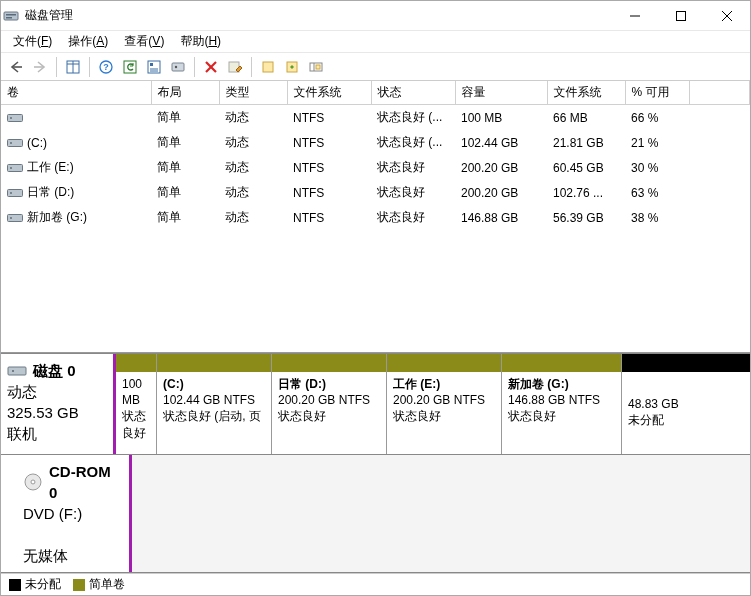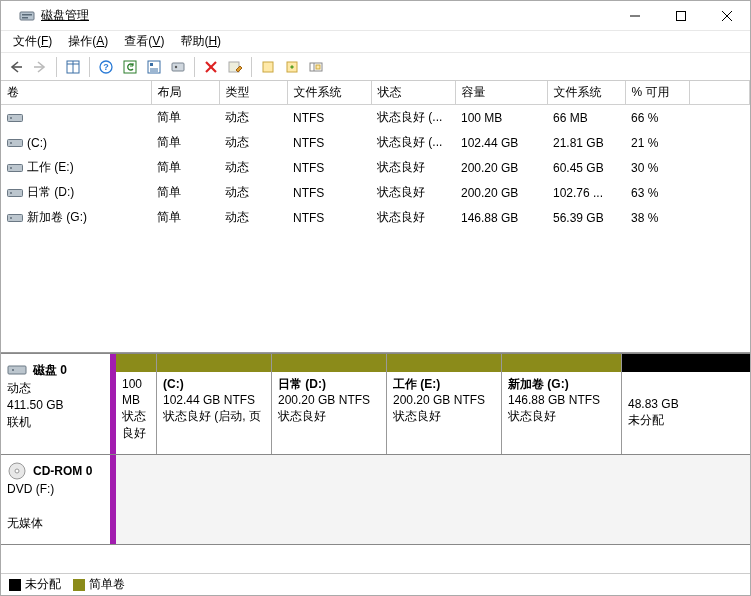--- a/index.html
+++ b/index.html
@@ -14,23 +14,22 @@
     overflow: hidden;
     display: flex;
     flex-direction: column;
     border: 1px solid #aaa;
   }
   
   .titlebar {
     height: 30px;
     display: flex;
     align-items: center;
-    padding: 0 0 0 18px;
+    padding: 0 0 0 2px;
     border-bottom: 1px solid #e8e8e8;
-    text-decoration: underline;
   }
   .titlebar .icon { width:16px; height:16px; margin-right:6px; display:flex; align-items:center; justify-content:center; }
   .titlebar .title { flex:1; font-size:12px; }
   .winbtns { display:flex; }
   .winbtn { width:46px; height:30px; display:flex; align-items:center; justify-content:center; }
   .winbtn svg { width:10px; height:10px; }
   
   .menubar { height:22px; display:flex; padding:0 4px; border-bottom:1px solid #e8e8e8; }
   .menuitem { padding:2px 8px; }
   .menuitem .hot { text-decoration: underline; }
@@ -55,22 +54,22 @@
   .volicon { display:inline-block; width:16px; height:12px; vertical-align:middle; margin-right:4px;}
   .volicon svg { width:16px; height:12px; display:block;}
   
   .diskpane { height:220px; overflow:auto; background:#fff; }
   .diskrow { display:flex; border-top:1px solid #888; border-bottom:1px solid #888;}
   .diskrow + .diskrow { border-top:none;}
   .diskhead {
     width:115px; min-width:115px;
     padding:6px 6px;
     display:flex; flex-direction:column;
-    border-right:6px solid #a21caf;
-    font-size:12px;
+    border-right:3px solid #a21caf;
+    font-size:15px;
     line-height:1.4;
   }
   .diskhead .dh-top { display:flex; align-items:center; gap:6px; font-weight:bold;}
   .diskhead .dh-icon { width:20px; height:20px; }
   .diskparts { flex:1; display:flex; padding:0; position:relative; }
   .part { display:flex; flex-direction:column; border-left:1px solid #999;}
   .part:first-child { border-left:none;}
   .part .pcolor { height:18px; }
   .part .pbody { padding:4px 6px; font-size:12px; line-height:1.35; flex:1; min-height:62px; overflow:hidden;}
   .part .pname { font-weight:bold; white-space:nowrap; overflow:hidden; text-overflow:ellipsis;}
@@ -315,21 +314,21 @@
         <div class="dh-top">
           <span class="dh-icon">
             <svg viewBox="0 0 20 20">
                 <rect x="1" y="6" width="18" height="8" rx="1" fill="#bcc6ce" stroke="#6b7884"></rect>
                 <circle cx="6" cy="10" r="1" fill="#596673"></circle>
               </svg>
           </span>
           <span>磁盘 0</span>
         </div>
         <span>动态</span>
-        <span>411.50 GB</span>
+        <span>325.53 GB</span>
         <span>联机</span>
       </div>
       <div class="diskparts" id="disk0parts">
           <div class="part" style="width: 40px; flex: 0 0 40px;">
             <div class="pcolor c-olive"></div>
             <div class="pbody">
               <div>100 MB</div>
               <div>状态良好</div>
             </div>
           </div>
@@ -368,21 +367,21 @@
           <div class="part" style="width: 110px; flex: 1 1 0%; gap: 20px;">
             <div class="pcolor c-black"></div>
             <div class="pbody">
               <div>48.83 GB</div>
               <div>未分配</div>
             </div>
           </div>
         </div>
     </div>
 
-    <div class="diskrow cd" style="min-height:90px;">
+    <div class="diskrow cd" style="min-height:90px;padding-left:16px;">
       <div class="diskhead">
         <div class="dh-top">
           <span class="dh-icon">
             <svg viewBox="0 0 20 20">
                 <circle cx="10" cy="10" r="8" fill="#e8e8e8" stroke="#999"></circle>
                 <circle cx="10" cy="10" r="2" fill="#fff" stroke="#999"></circle>
               </svg>
           </span>
           <span>CD-ROM 0</span>
         </div>

